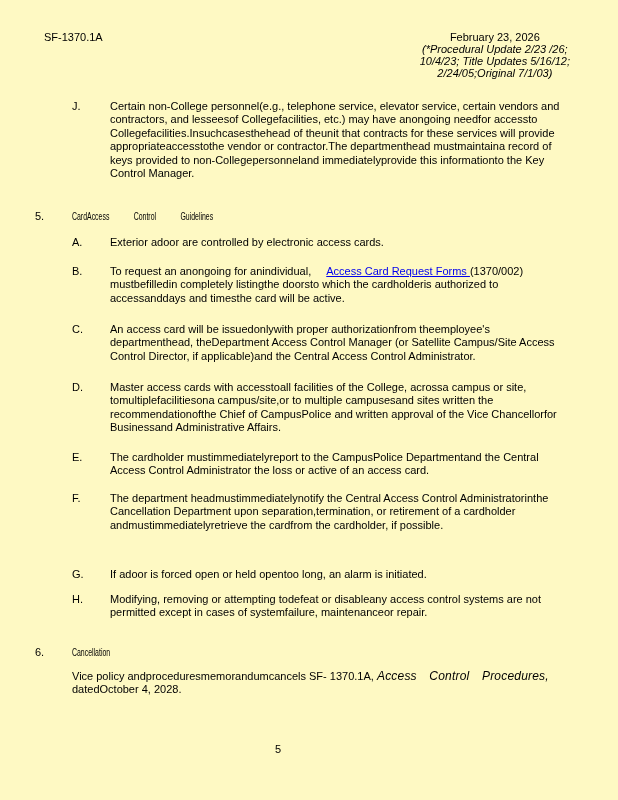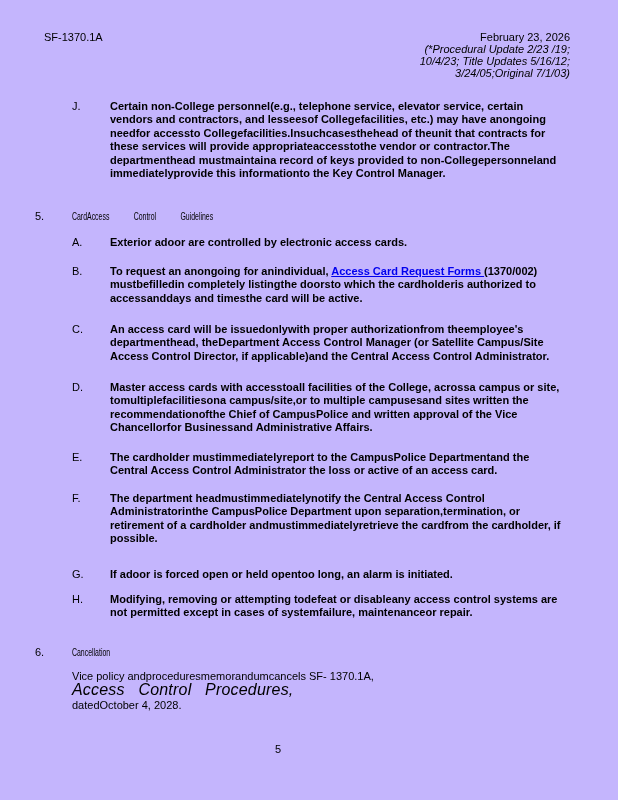--- a/index.html
+++ b/index.html
@@ -1,91 +1,92 @@
 <!DOCTYPE html>
 <html><head>
 <meta charset="utf-8">
 <style>
   html, body { margin: 0; padding: 0; background: #ffffff; }
   .page {
     position: relative;
     width: 618px;
     height: 800px;
-    background: #c4b5fd;
+    background: #fef9c3;
     color: #000000;
     font-family: "Liberation Sans", sans-serif;
     font-size: 11px;
     line-height: 13.4px;
     overflow: hidden;
   }
   .abs { position: absolute; left: 0; right: 0; }
 
   
   .header {
     position: absolute;
     top: 31px; left: 44px; right: 48px;
     display: flex;
     justify-content: space-between;
     align-items: flex-start;
   }
   .docnum { font-size: 11px; }
-  .dateblock { text-align: right; line-height: 12px; margin-left: 44px; }
+  .dateblock { text-align: center; line-height: 12px; margin-left: 44px; }
   .rev { font-style: italic; }
 
   
   .item {
     display: flex;
     margin-left: 72px;
     width: 494px;
   }
   .item .lbl { flex: 0 0 38px; }
-  .item .txt { flex: 1; font-weight: bold; }
+  .item .txt { flex: 1; }
 
   
   .sechead { display: flex; margin-left: 35px; }
   .sechead .num { flex: 0 0 37px; }
   .cond {
     display: inline-block;
     transform: scaleX(0.66);
     transform-origin: 0 100%;
     font-size: 10.5px;
     word-spacing: 34px;
     white-space: nowrap;
   }
 
   
   .para { margin-left: 72px; width: 500px; }
   .ital-narrow {
     font-style: italic;
-    font-size: 16px;
+    font-size: 12px;
     word-spacing: 9px;
     letter-spacing: 0.2px;
     white-space: nowrap;
   }
 
   .link {
     color: #0000EE;
     text-decoration: underline;
     cursor: pointer;
+    margin-left: 12px;
   }
 
   .pagenum { position: absolute; top: 743px; left: 275px; }
 </style>
 </head>
 <body>
 
 <div class="page">
 
   <div class="header">
     <div class="docnum">SF-1370.1A</div>
     <div class="dateblock">
       <div>February 23, 2026</div>
-      <div class="rev">(*Procedural Update 2/23 /19;</div>
+      <div class="rev">(*Procedural Update 2/23 /26;</div>
       <div class="rev">10/4/23; Title Updates 5/16/12;</div>
-      <div class="rev">3/24/05;Original 7/1/03)</div>
+      <div class="rev">2/24/05;Original 7/1/03)</div>
     </div>
   </div>
 
   <div class="item abs" style="top:100px">
     <span class="lbl">J.</span>
     <span class="txt">Certain non-College personnel(e.g., telephone service, elevator service, certain vendors and contractors, and lesseesof Collegefacilities, etc.) may have anongoing needfor accessto Collegefacilities.Insuchcasesthehead of theunit that contracts for these services will provide appropriateaccesstothe vendor or contractor.The departmenthead mustmaintaina record of keys provided to non-Collegepersonneland immediatelyprovide this informationto the Key Control Manager.</span>
   </div>
 
   <div class="sechead abs" style="top:210px">
     <span class="num">5.</span>
@@ -115,21 +116,21 @@
     <span class="txt">Master access cards with accesstoall facilities of the College, acrossa campus or site, tomultiplefacilitiesona campus/site,or to multiple campusesand sites written the recommendationofthe Chief of CampusPolice and written approval of the Vice Chancellorfor Businessand Administrative Affairs.</span>
   </div>
 
   <div class="item abs" style="top:451px">
     <span class="lbl">E.</span>
     <span class="txt">The cardholder mustimmediatelyreport to the CampusPolice Departmentand the Central Access Control Administrator the loss or active of an access card.</span>
   </div>
 
   <div class="item abs" style="top:492px">
     <span class="lbl">F.</span>
-    <span class="txt">The department headmustimmediatelynotify the Central Access Control Administratorinthe CampusPolice Department upon separation,termination, or retirement of a cardholder andmustimmediatelyretrieve the cardfrom the cardholder, if possible.</span>
+    <span class="txt">The department headmustimmediatelynotify the Central Access Control Administratorinthe Cancellation Department upon separation,termination, or retirement of a cardholder andmustimmediatelyretrieve the cardfrom the cardholder, if possible.</span>
   </div>
 
   <div class="item abs" style="top:568px">
     <span class="lbl">G.</span>
     <span class="txt">If adoor is forced open or held opentoo long, an alarm is initiated.</span>
   </div>
 
   <div class="item abs" style="top:593px">
     <span class="lbl">H.</span>
     <span class="txt">Modifying, removing or attempting todefeat or disableany access control systems are not permitted except in cases of systemfailure, maintenanceor repair.</span>

